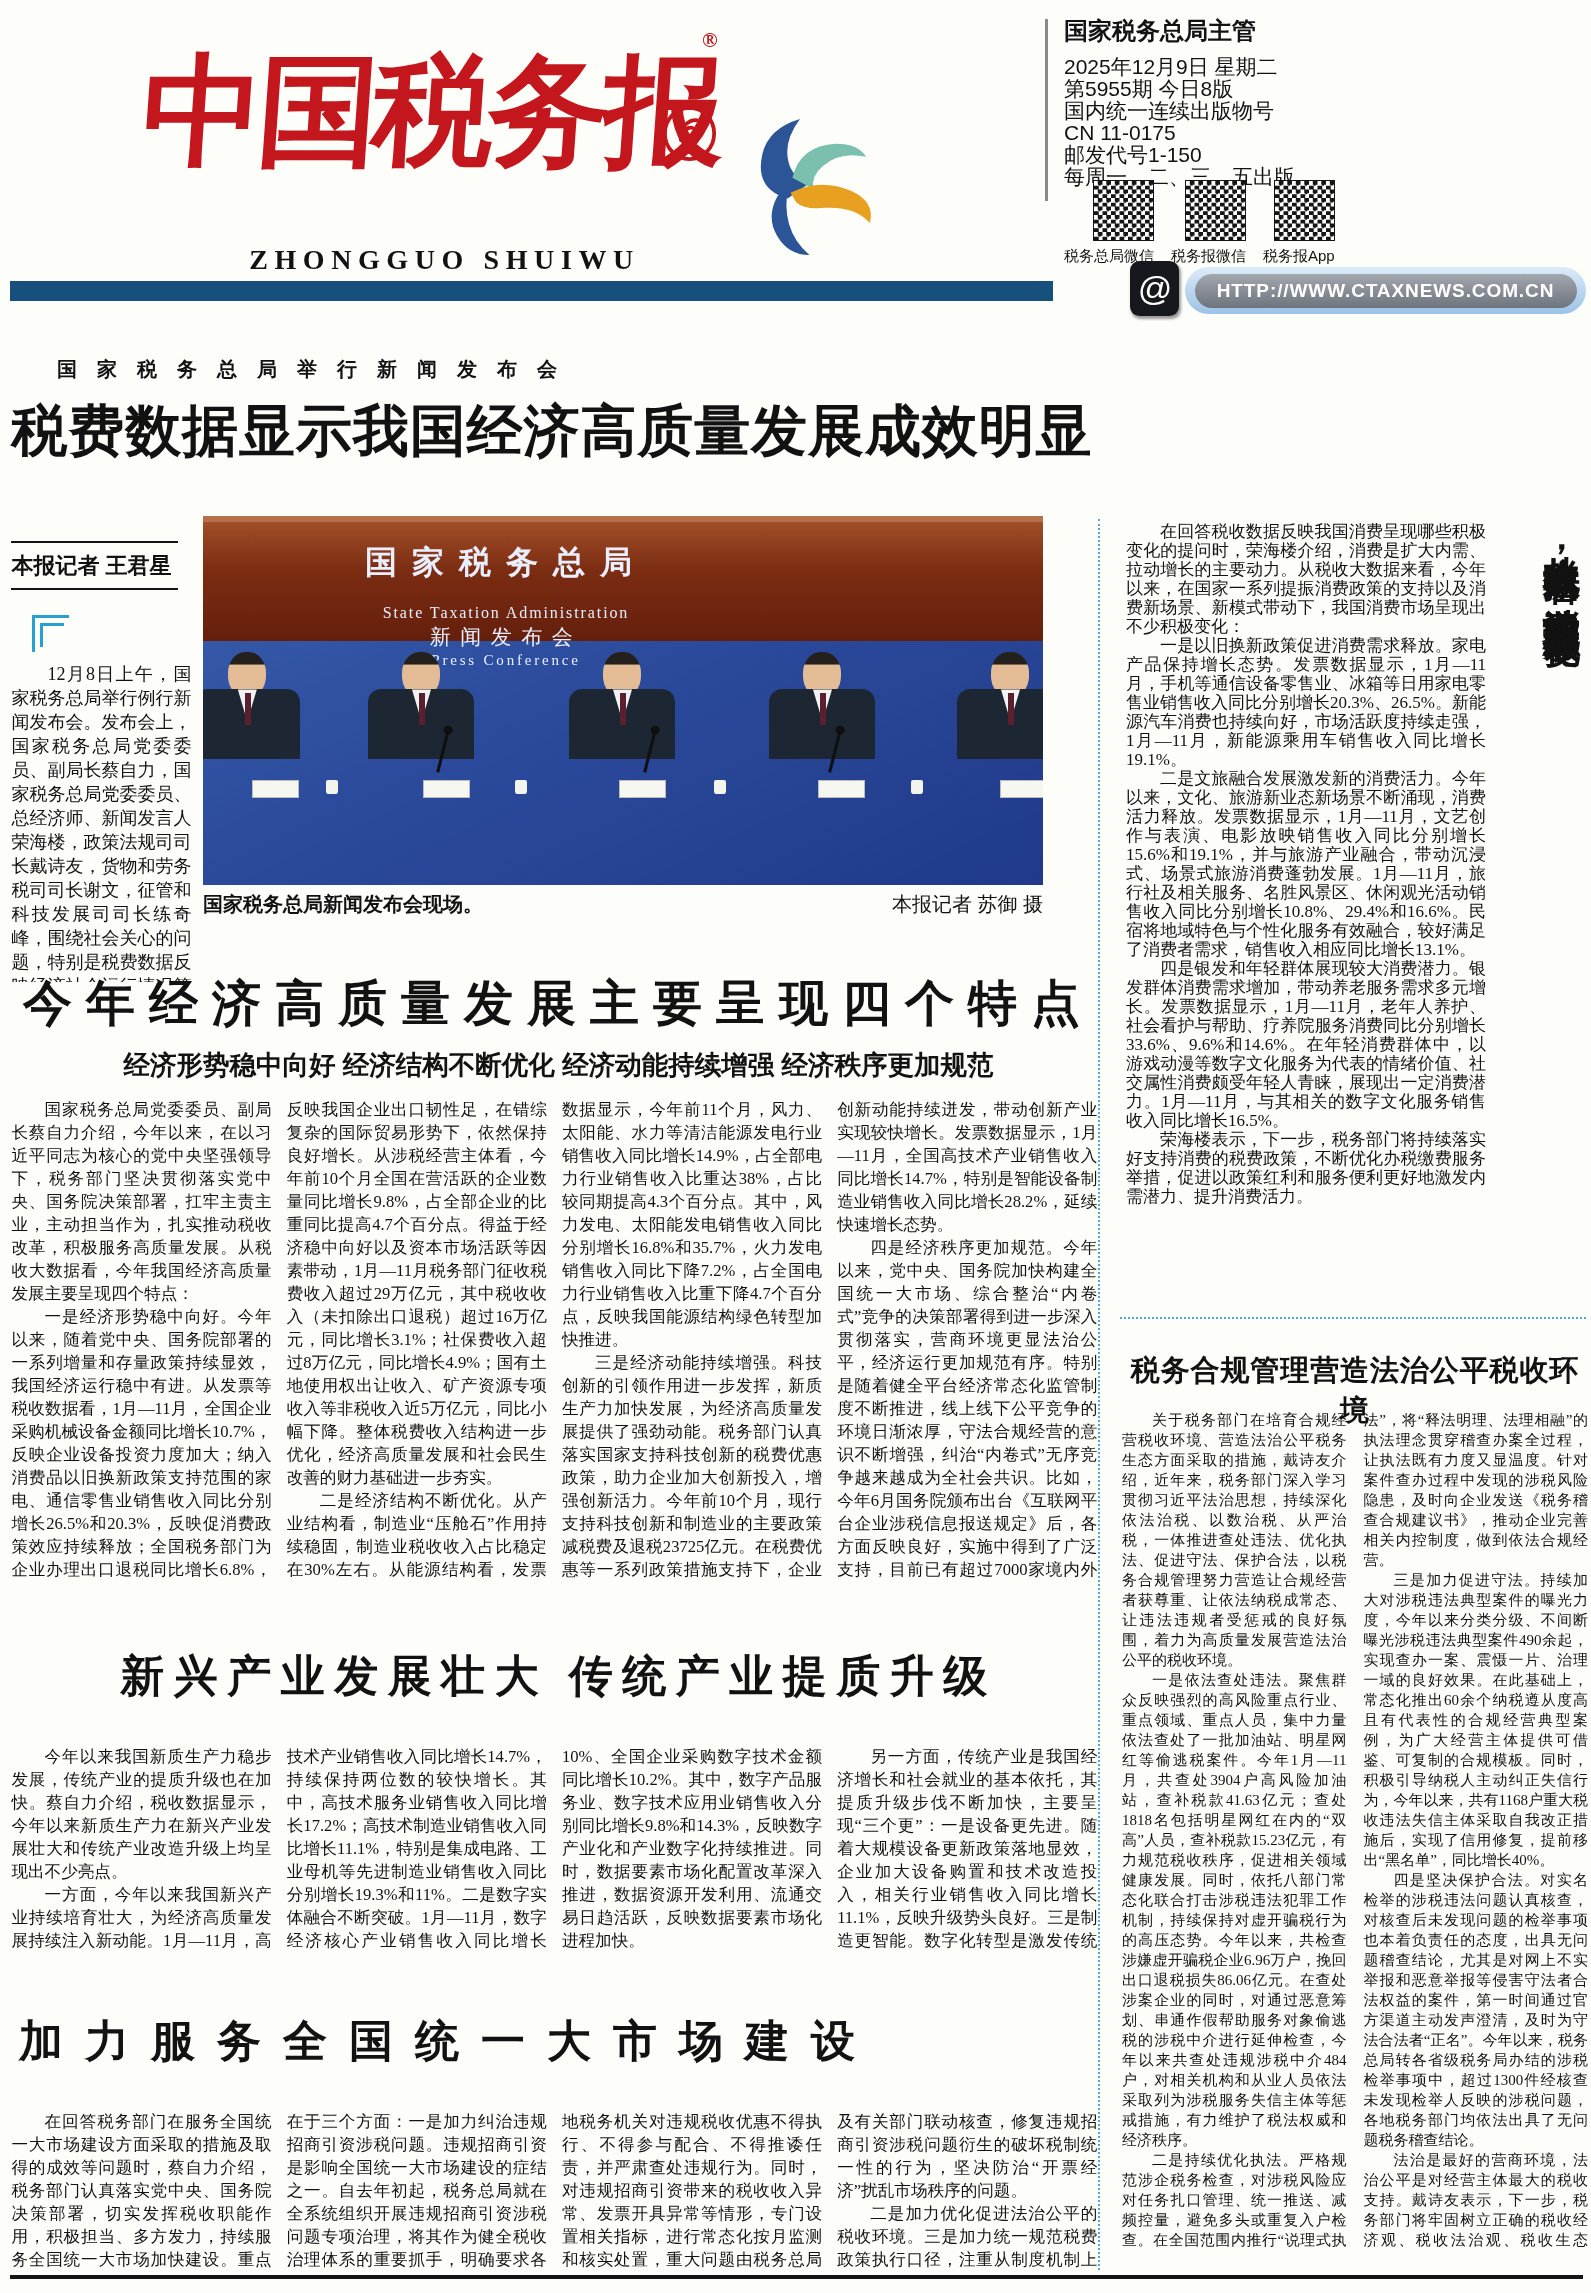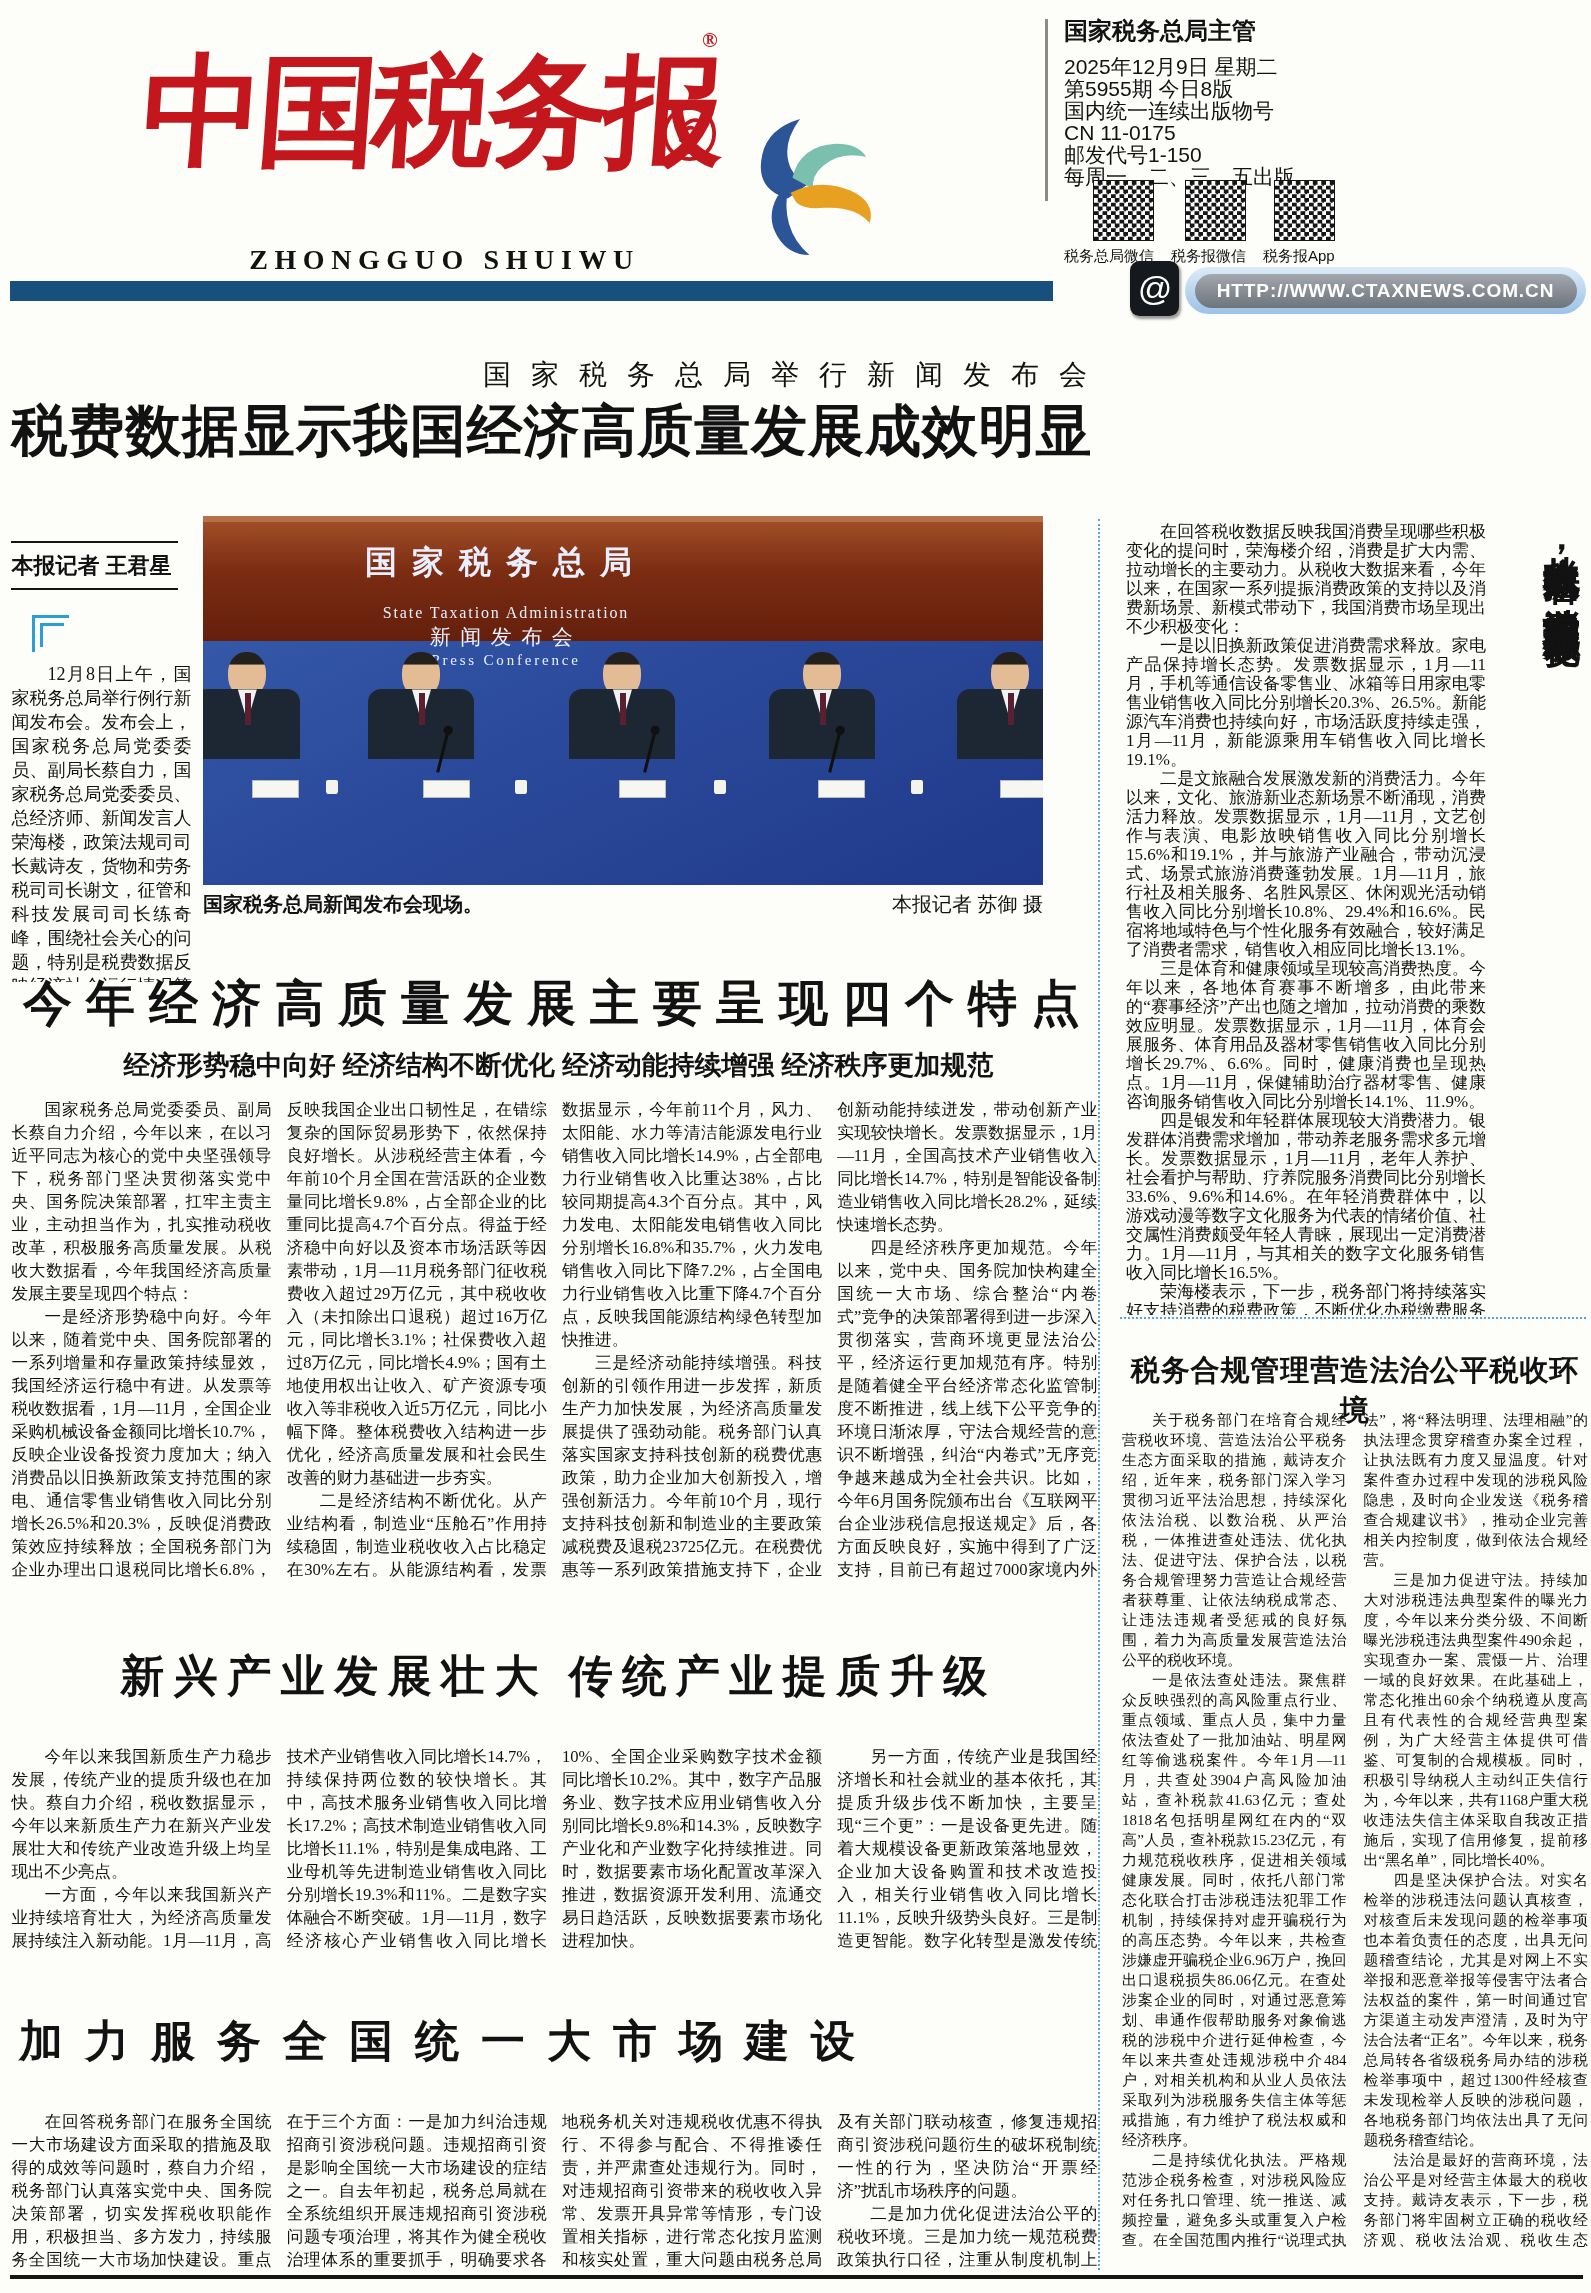--- a/index.html
+++ b/index.html
@@ -28,21 +28,21 @@
   .url-at{left:1130px;top:261px;width:49px;height:55px;background:#15181c;border-radius:9.5px;
       color:#fff;font-size:34px;font-style:italic;display:flex;align-items:center;justify-content:center;
       box-shadow:1.9px 2.8px 2.8px rgba(0,0,0,.4);}
   .url-bar{left:1185px;top:267px;width:401px;height:47px;border-radius:24px;
       background:linear-gradient(#dcebf8,#9cc2e6);padding:0;display:flex;align-items:center;justify-content:center;}
   .url-inner{width:382px;height:34px;border-radius:17px;background:linear-gradient(#a3a8af,#6e747c);
       color:#fff;font-weight:bold;font-size:19px;letter-spacing:0.9px;display:flex;align-items:center;justify-content:center;}
   .blue-bar{left:9.5px;top:281px;width:1043px;height:20px;background:#17507d;}
 
   
-  .kicker{left:57px;top:356px;width:1050px;text-align:right;font-size:28px;font-weight:400;letter-spacing:20px;}
+  .kicker{left:57px;top:356px;width:1050px;text-align:left;font-size:20px;font-weight:700;letter-spacing:20px;}
   .main-headline{left:11.4px;top:394px;width:1096px;text-align:left;font-size:56px;font-weight:900;letter-spacing:0.9px;}
 
   
   .lead-byline{left:11.4px;top:541px;width:167px;border-top:2.8px solid #151515;border-bottom:2.8px solid #151515;
       padding:7.6px 0;font-size:22px;font-weight:bold;}
   .lead-quote{left:32px;top:615px;width:34px;height:34px;border-left:3.8px solid #2a9fd4;border-top:3.8px solid #2a9fd4;}
   .lead-quote::after{content:"";position:absolute;left:4.7px;top:4.7px;width:21px;height:21px;
       border-left:3.8px solid #2a9fd4;border-top:3.8px solid #2a9fd4;}
   .lead-intro{left:11.4px;top:662px;width:180px;height:320px;font-size:18px;line-height:24px;overflow:hidden;}
   .lead-intro p{margin:0;text-indent:2em;}
@@ -231,21 +231,20 @@
       <p>一是经济形势稳中向好。今年以来，随着党中央、国务院部署的一系列增量和存量政策持续显效，我国经济运行稳中有进。从发票等税收数据看，1月—11月，全国企业采购机械设备金额同比增长10.7%，反映企业设备投资力度加大；纳入消费品以旧换新政策支持范围的家电、通信零售业销售收入同比分别增长26.5%和20.3%，反映促消费政策效应持续释放；全国税务部门为企业办理出口退税同比增长6.8%，反映我国企业出口韧性足，在错综复杂的国际贸易形势下，依然保持良好增长。从涉税经营主体看，今年前10个月全国在营活跃的企业数量同比增长9.8%，占全部企业的比重同比提高4.7个百分点。得益于经济稳中向好以及资本市场活跃等因素带动，1月—11月税务部门征收税费收入超过29万亿元，其中税收收入（未扣除出口退税）超过16万亿元，同比增长3.1%；社保费收入超过8万亿元，同比增长4.9%；国有土地使用权出让收入、矿产资源专项收入等非税收入近5万亿元，同比小幅下降。整体税费收入结构进一步优化，经济高质量发展和社会民生改善的财力基础进一步夯实。</p>
       <p>二是经济结构不断优化。从产业结构看，制造业“压舱石”作用持续稳固，制造业税收收入占比稳定在30%左右。从能源结构看，发票数据显示，今年前11个月，风力、太阳能、水力等清洁能源发电行业销售收入同比增长14.9%，占全部电力行业销售收入比重达38%，占比较同期提高4.3个百分点。其中，风力发电、太阳能发电销售收入同比分别增长16.8%和35.7%，火力发电销售收入同比下降7.2%，占全国电力行业销售收入比重下降4.7个百分点，反映我国能源结构绿色转型加快推进。</p>
       <p>三是经济动能持续增强。科技创新的引领作用进一步发挥，新质生产力加快发展，为经济高质量发展提供了强劲动能。税务部门认真落实国家支持科技创新的税费优惠政策，助力企业加大创新投入，增强创新活力。今年前10个月，现行支持科技创新和制造业的主要政策减税费及退税23725亿元。在税费优惠等一系列政策措施支持下，企业创新动能持续迸发，带动创新产业实现较快增长。发票数据显示，1月—11月，全国高技术产业销售收入同比增长14.7%，特别是智能设备制造业销售收入同比增长28.2%，延续快速增长态势。</p>
       <p>四是经济秩序更加规范。今年以来，党中央、国务院加快构建全国统一大市场、综合整治“内卷式”竞争的决策部署得到进一步深入贯彻落实，营商环境更显法治公平，经济运行更加规范有序。特别是随着健全平台经济常态化监管制度不断推进，线上线下公平竞争的环境日渐浓厚，守法合规经营的意识不断增强，纠治“内卷式”无序竞争越来越成为全社会共识。比如，今年6月国务院颁布出台《互联网平台企业涉税信息报送规定》后，各方面反映良好，实施中得到了广泛支持，目前已有超过7000家境内外平台积极履行了涉税信息报送义务，平台内经营者和从业人员税法遵从度进一步提升，通过“刷单”来虚增业绩和流量等内卷行为开始减少，平台经济秩序规范程度有了明显提升。</p>
     </div>
 
   <div class="abs consumer-text just bodycol">
       <p>在回答税收数据反映我国消费呈现哪些积极变化的提问时，荣海楼介绍，消费是扩大内需、拉动增长的主要动力。从税收大数据来看，今年以来，在国家一系列提振消费政策的支持以及消费新场景、新模式带动下，我国消费市场呈现出不少积极变化：</p>
       <p>一是以旧换新政策促进消费需求释放。家电产品保持增长态势。发票数据显示，1月—11月，手机等通信设备零售业、冰箱等日用家电零售业销售收入同比分别增长20.3%、26.5%。新能源汽车消费也持续向好，市场活跃度持续走强，1月—11月，新能源乘用车销售收入同比增长19.1%。</p>
       <p>二是文旅融合发展激发新的消费活力。今年以来，文化、旅游新业态新场景不断涌现，消费活力释放。发票数据显示，1月—11月，文艺创作与表演、电影放映销售收入同比分别增长15.6%和19.1%，并与旅游产业融合，带动沉浸式、场景式旅游消费蓬勃发展。1月—11月，旅行社及相关服务、名胜风景区、休闲观光活动销售收入同比分别增长10.8%、29.4%和16.6%。民宿将地域特色与个性化服务有效融合，较好满足了消费者需求，销售收入相应同比增长13.1%。</p>
-      <p>三是体育和健康领域呈现较高消费热度。今年以来，各地体育赛事不断增多，由此带来的“赛事经济”产出也随之增加，拉动消费的乘数效应明显。发票数据显示，1月—11月，体育会展服务、体育用品及器材零售销售收入同比分别增长29.7%、6.6%。同时，健康消费也呈现热点。1月—11月，保健辅助治疗器材零售、健康咨询服务销售收入同比分别增长14.1%、11.9%。</p>
       <p>四是银发和年轻群体展现较大消费潜力。银发群体消费需求增加，带动养老服务需求多元增长。发票数据显示，1月—11月，老年人养护、社会看护与帮助、疗养院服务消费同比分别增长33.6%、9.6%和14.6%。在年轻消费群体中，以游戏动漫等数字文化服务为代表的情绪价值、社交属性消费颇受年轻人青睐，展现出一定消费潜力。1月—11月，与其相关的数字文化服务销售收入同比增长16.5%。</p>
       <p>荣海楼表示，下一步，税务部门将持续落实好支持消费的税费政策，不断优化办税缴费服务举措，促进以政策红利和服务便利更好地激发内需潜力、提升消费活力。</p>
     </div>
   <div class="abs vert-headline">从税收大数据看，消费市场出现四方面积极变化</div>
 
   <div class="abs comp-headline">税务合规管理营造法治公平税收环境</div>
   <div class="abs comp-text just bodycol">
       <p>关于税务部门在培育合规经营税收环境、营造法治公平税务生态方面采取的措施，戴诗友介绍，近年来，税务部门深入学习贯彻习近平法治思想，持续深化依法治税、以数治税、从严治税，一体推进查处违法、优化执法、促进守法、保护合法，以税务合规管理努力营造让合规经营者获尊重、让依法纳税成常态、让违法违规者受惩戒的良好氛围，着力为高质量发展营造法治公平的税收环境。</p>
       <p>一是依法查处违法。聚焦群众反映强烈的高风险重点行业、重点领域、重点人员，集中力量依法查处了一批加油站、明星网红等偷逃税案件。今年1月—11月，共查处3904户高风险加油站，查补税款41.63亿元；查处1818名包括明星网红在内的“双高”人员，查补税款15.23亿元，有力规范税收秩序，促进相关领域健康发展。同时，依托八部门常态化联合打击涉税违法犯罪工作机制，持续保持对虚开骗税行为的高压态势。今年以来，共检查涉嫌虚开骗税企业6.96万户，挽回出口退税损失86.06亿元。在查处涉案企业的同时，对通过恶意筹划、串通作假帮助服务对象偷逃税的涉税中介进行延伸检查，今年以来共查处违规涉税中介484户，对相关机构和从业人员依法采取列为涉税服务失信主体等惩戒措施，有力维护了税法权威和经济秩序。</p>
       <p>二是持续优化执法。严格规范涉企税务检查，对涉税风险应对任务扎口管理、统一推送、减频控量，避免多头或重复入户检查。在全国范围内推行“说理式执法”，将“释法明理、法理相融”的执法理念贯穿稽查办案全过程，让执法既有力度又显温度。针对案件查办过程中发现的涉税风险隐患，及时向企业发送《税务稽查合规建议书》，推动企业完善相关内控制度，做到依法合规经营。</p>

